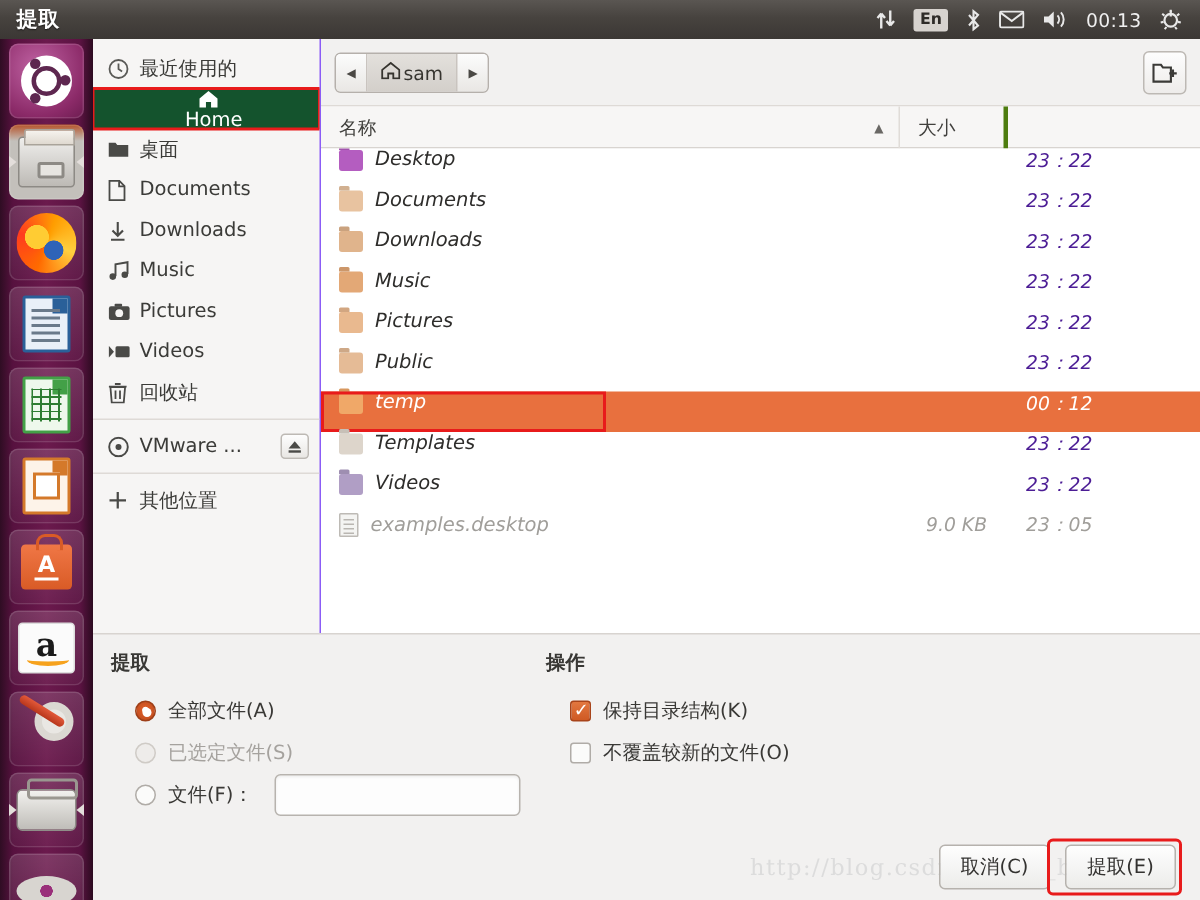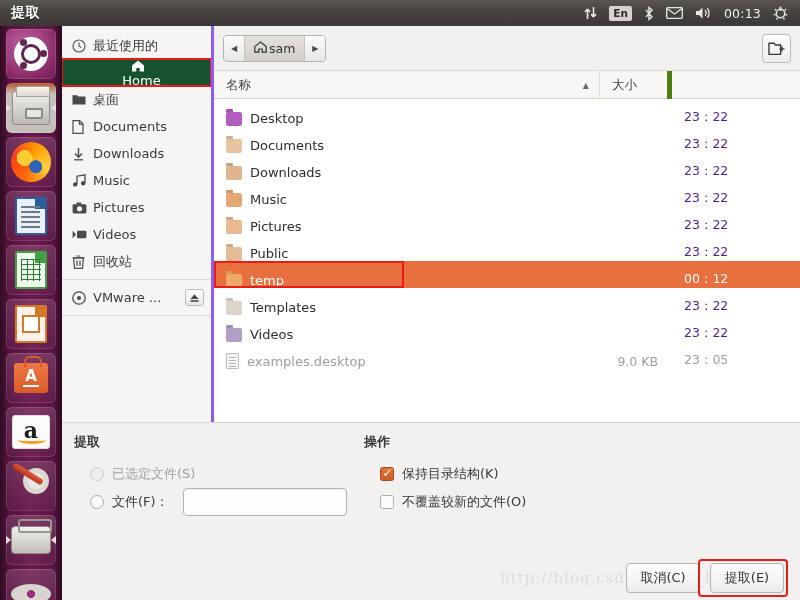--- a/index.html
+++ b/index.html
@@ -118,21 +118,21 @@
   
   #dialog {
     position: absolute; left: 62px; top: 26px; width: 738px; height: 574px;
     background: #f2f1f0;
     display: flex; flex-direction: column;
   }
   #browser-area { display: flex; height: 396px; }
 
   
   #places {
-    width: 152px; background: #f6f5f4; border-right: 3px solid #8b5cf6;
+    width: 152px; background: #f6f5f4; border-right: 1px solid #8b5cf6;
     padding-top: 6px; overflow: hidden;
   }
   .place {
     display: flex; align-items: center; height: 27px; padding-left: 10px;
     color: #3b3b38; font-size: 13px; white-space: nowrap; position: relative;
   }
   .place .pl-icon { width: 21px; display: inline-flex; justify-content: flex-start; color: #5a5a57; font-size: 13px; }
   .place.selected { background: #14532d; color: #ffffff; flex-direction: column; }
   .place.selected .pl-icon { color: #ffffff; }
   .annot-red { outline: 2px solid #e81b1b; outline-offset: -1px; }
@@ -165,26 +165,26 @@
   .newfolder-btn {
     margin-left: auto; width: 29px; height: 29px; border: 1px solid #bdb9b4; border-radius: 4px;
     background: linear-gradient(#fdfdfd,#eeecea);
     display: flex; align-items: center; justify-content: center;
   }
 
   #col-head { display: flex; height: 28px; background: #f7f6f5; border-bottom: 1px solid #d8d4d0;
               font-size: 12.5px; color: #41403d; }
   .col { display: flex; align-items: center; padding-left: 12px; height: 28px; }
   .col.name { flex: 1; justify-content: space-between; padding-right: 10px; border-right: 1px solid #e0dcd8; }
-  .col.size { width: 72px; border-right: 5px solid #4d7c0f; text-align: center; }
+  .col.size { width: 72px; border-right: 3px solid #4d7c0f; text-align: center; }
   .col.date { width: 128px; margin-top: 22px; }
   .sort-arrow { font-size: 8px; color: #6a6865; }
 
   #file-list { flex: 1; overflow: hidden; background: #ffffff; }
-  .frow { display: flex; align-items: flex-end; height: 27px; font-size: 13px; color: #2e2d2b; position: relative; }
+  .frow { display: flex; align-items: flex-start; height: 27px; font-size: 13px; color: #2e2d2b; position: relative; font-style: italic; }
   .frow .fname { flex: 1; display: flex; align-items: center; gap: 8px; padding-left: 12px; }
   .frow .fsize { width: 72px; text-align: right; padding-right: 14px; color: #4c4a47; font-size: 12.5px; }
   .frow .fdate { width: 128px; padding-left: 12px; color: #4c1d95; font-size: 12.5px; }
   .frow.selected { background: #e8703e; color: #ffffff; }
   .frow.selected .fsize, .frow.selected .fdate { color: #ffffff; }
   .frow.dim, .frow.dim .fsize, .frow.dim .fdate { color: #a09e9a; }
 
   .ficon { width: 16px; height: 14px; border-radius: 1.5px 2px 2px 2px; position: relative; flex: 0 0 16px; }
   .ficon::before { content:""; position:absolute; left:0; top:-3px; width:7px; height:3px; border-radius:1px 1px 0 0; background: inherit; filter: brightness(.9); }
   .ficon.f-desktop   { background:#b45dc0; }
@@ -456,20 +456,28 @@
           <span class="eject-btn">
             <svg width="11" height="10" viewBox="0 0 11 10">
                 <path d="M5.5 1.2 L9.6 6 H1.4 Z" fill="#4a4a47"></path>
                 <rect x="1.4" y="7.2" width="8.2" height="1.6" fill="#4a4a47"></rect>
               </svg>
           </span>
         </div>
 
         <div class="place-sep"></div>
 
+        <div class="place">
+          <span class="pl-icon">
+            <svg width="13" height="13" viewBox="0 0 13 13">
+                <path d="M6.5 1 V12 M1 6.5 H12" stroke="#4a4a47" stroke-width="1.5"></path>
+              </svg>
+          </span>
+          <span>其他位置</span>
+        </div>
       </div>
 
       <div id="browser">
         <div id="path-bar">
           <div class="crumbs">
             <div class="crumb-arrow l">◀</div>
             <div class="crumb-cur">
               <span>
                 <svg width="13" height="12" viewBox="0 0 13 12">
                     <path d="M0.8 5.6 L6.5 1 L12.2 5.6 V11.2 H8.2 V8 H4.8 V11.2 H0.8 Z" fill="none" stroke="#36342f" stroke-width="1.2"></path>
@@ -578,20 +586,24 @@
               <div class="fsize">9.0 KB</div>
               <div class="fdate">23：05</div>
             </div>
           </div>
       </div>
     </div>
 
     <div id="options">
       <div class="opt-col left">
         <div class="opt-title">提取</div>
+        <div class="opt-row">
+          <span class="radio on"></span>
+          <span>全部文件(A)</span>
+        </div>
         <div class="opt-row disabled">
           <span class="radio disabled"></span>
           <span>已选定文件(S)</span>
         </div>
         <div class="opt-row">
           <span class="radio"></span>
           <span>文件(F)：</span>
           <span class="file-input"></span>
         </div>
       </div>

